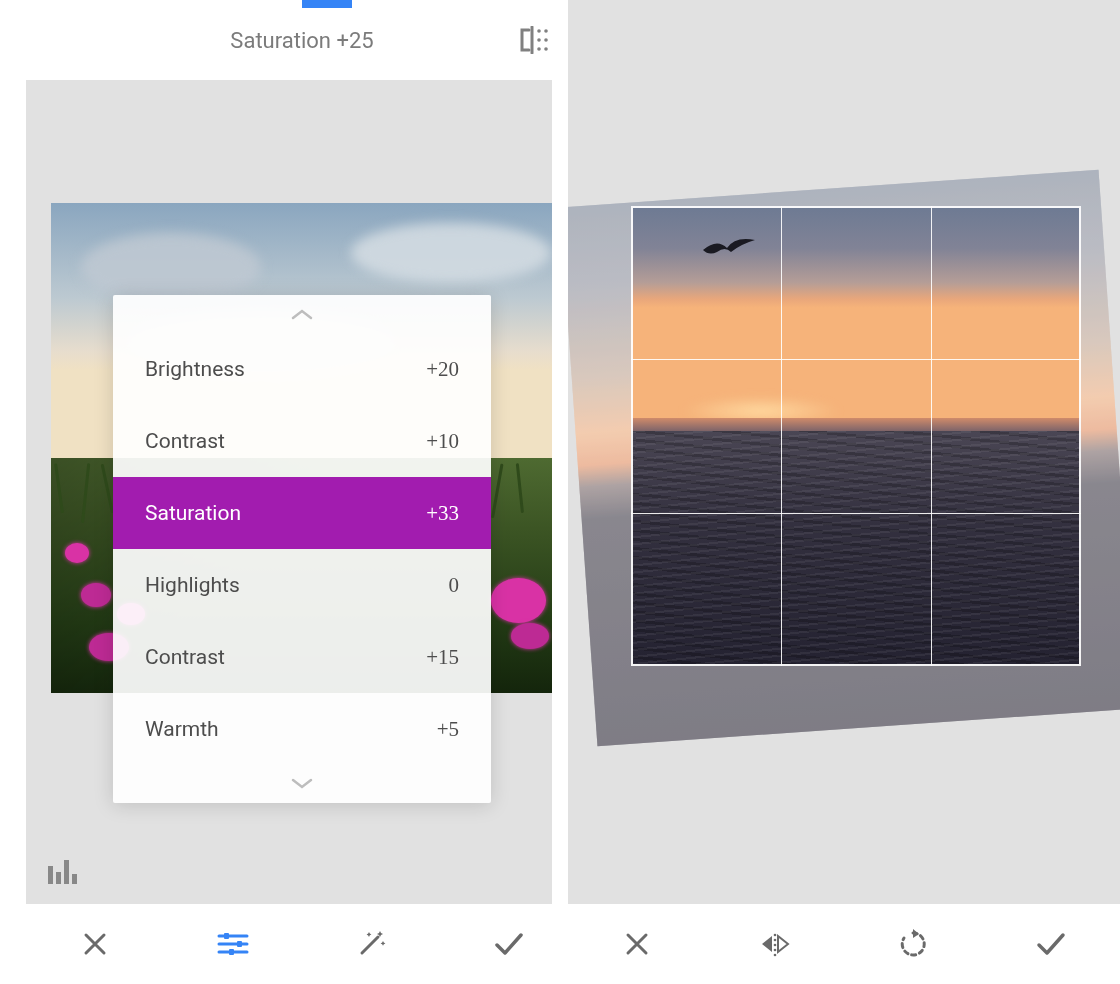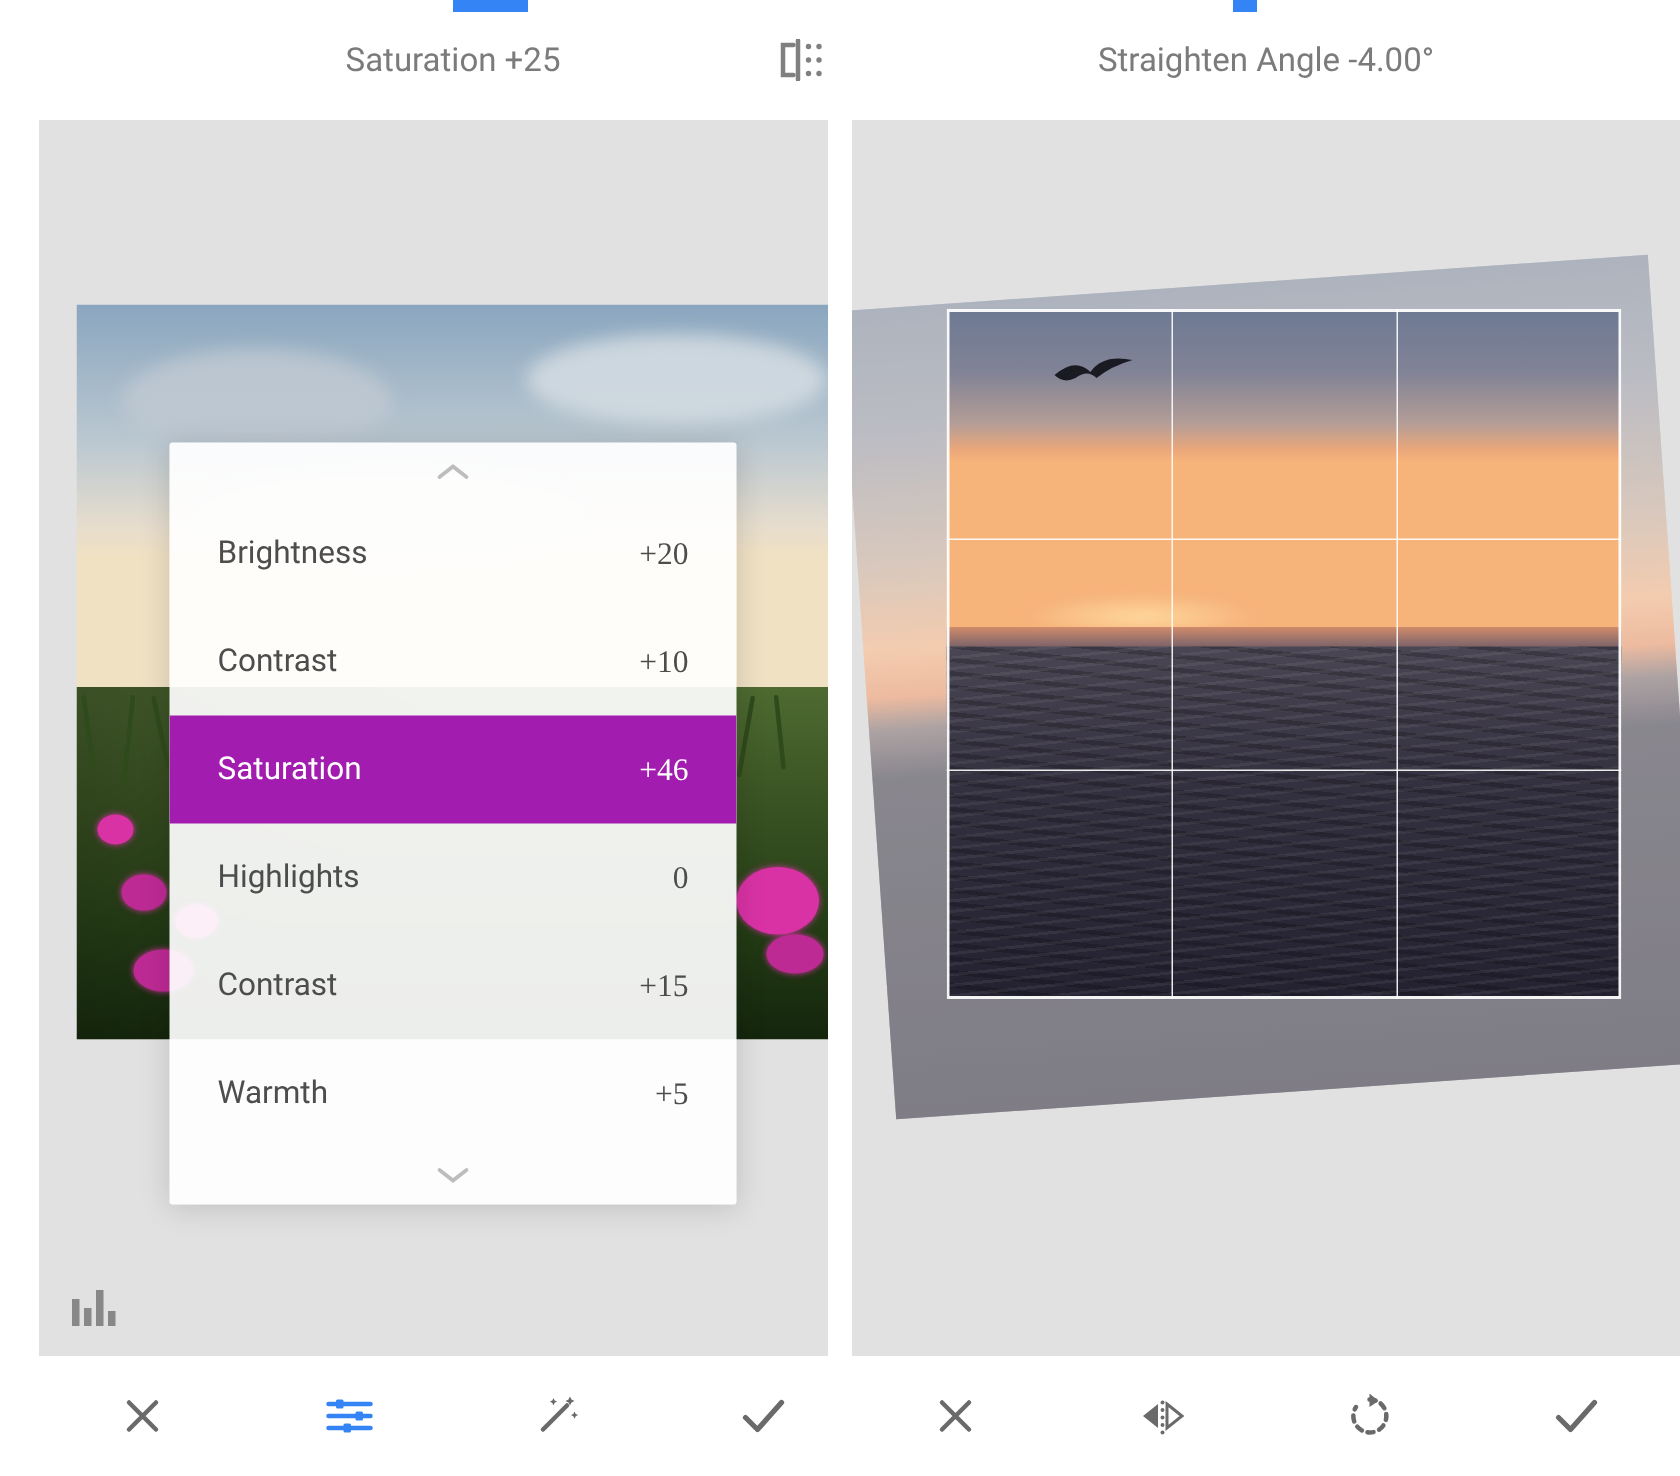--- a/index.html
+++ b/index.html
@@ -128,21 +128,21 @@
         <div class="row">
           <span>Brightness</span>
           <span class="val">+20</span>
         </div>
         <div class="row">
           <span>Contrast</span>
           <span class="val">+10</span>
         </div>
         <div class="row sel">
           <span>Saturation</span>
-          <span class="val">+46</span>
+          <span class="val">+33</span>
         </div>
         <div class="row">
           <span>Highlights</span>
           <span class="val">0</span>
         </div>
         <div class="row">
           <span>Contrast</span>
           <span class="val">+15</span>
         </div>
         <div class="row">
@@ -208,26 +208,20 @@
         <span>
           <svg width="32" height="26" viewBox="0 0 32 26">
             <path d="M4 14 L12 22 L28 4" stroke="#6a6a6a" stroke-width="3.5" fill="none" stroke-linecap="round" stroke-linejoin="round"></path>
           </svg>
         </span>
       </div>
     </div>
 </div>
 
 <div class="screen r">
-  <div class="topbar">
-    <div class="progress-track">
-      <div class="progress-fill" style="left:46%;width:3%;"></div>
-    </div>
-    <div class="title">Straighten Angle -4.00°</div>
-  </div>
 
   <div class="ocean-wrap">
     <div class="ocean-rot">
       <div class="bg"></div>
     </div>
     <div class="crop">
       <div class="sky"></div>
       <div class="glow"></div>
       <div class="horizon"></div>
       <div class="sea"></div>

